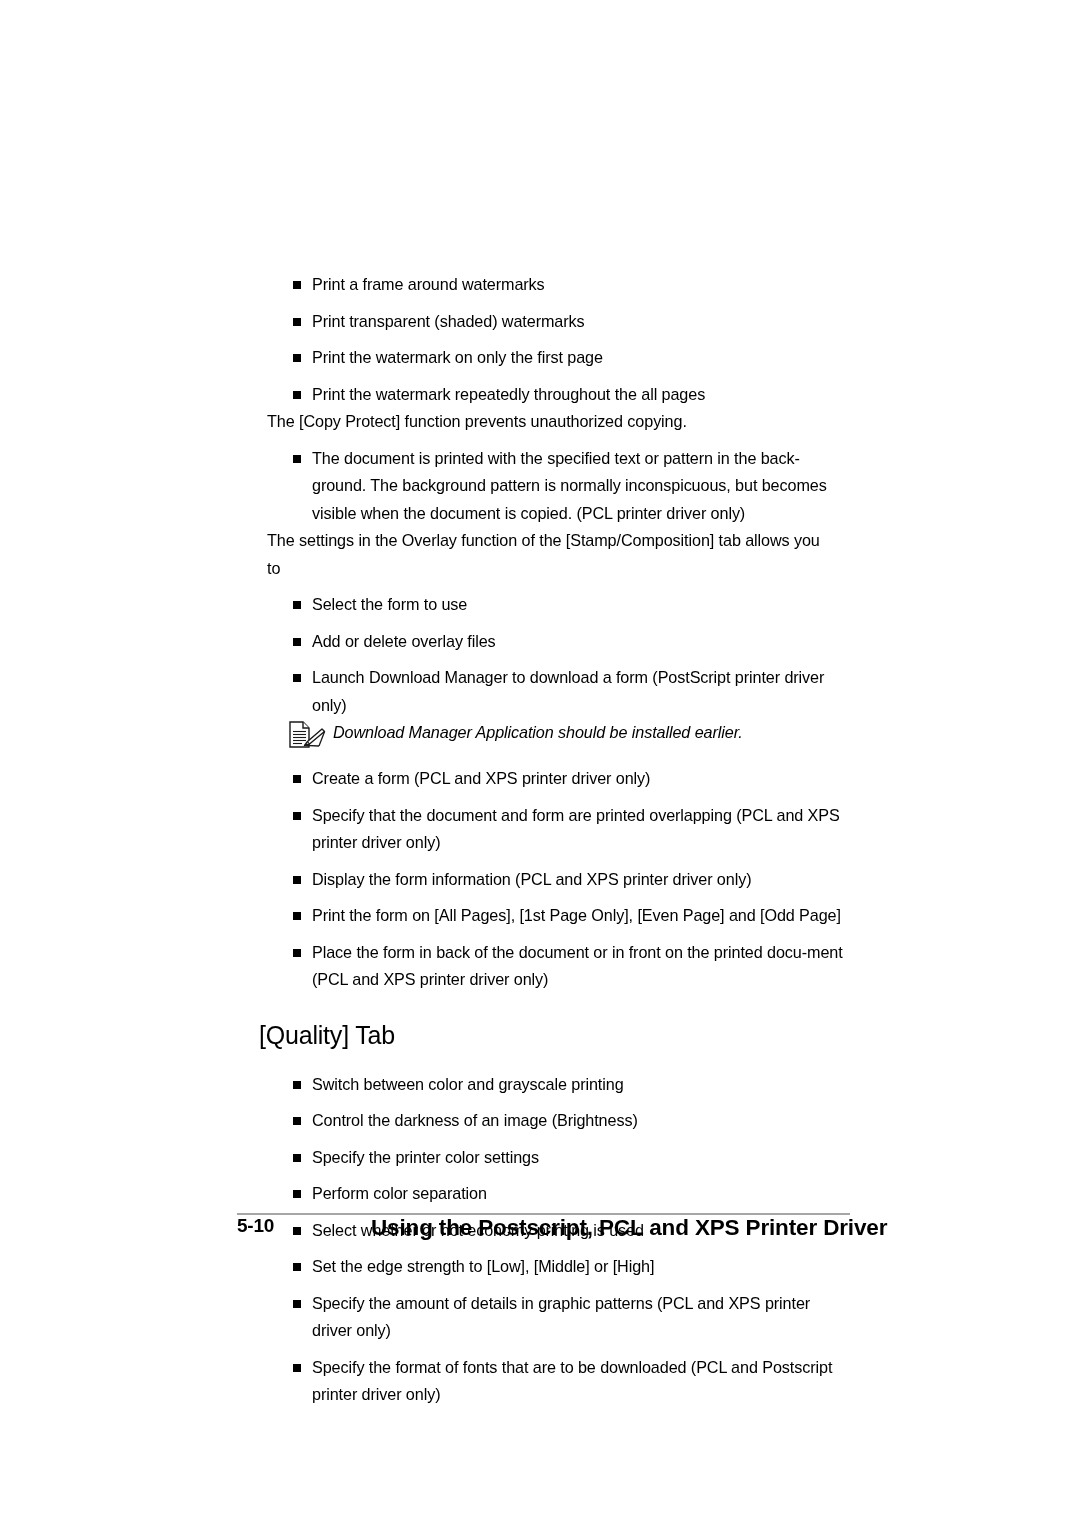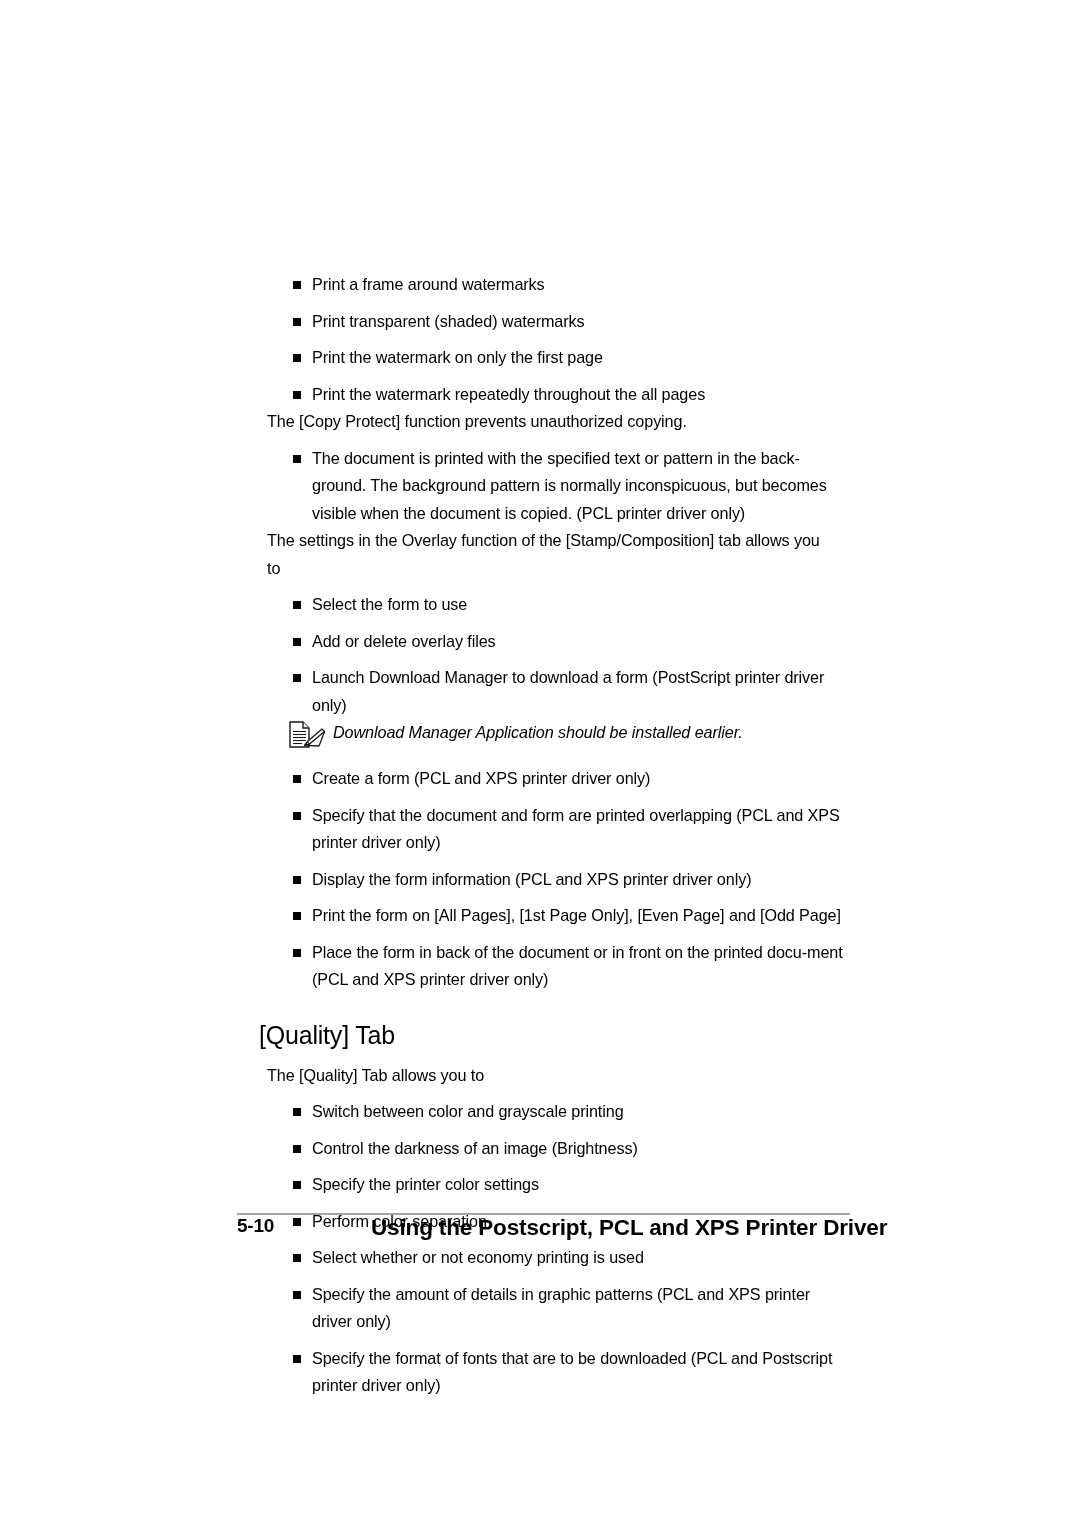--- a/index.html
+++ b/index.html
@@ -226,21 +226,20 @@
       <span class="sq"></span>
       <span class="btext">Place the form in back of the document or in front on the printed docu-ment (PCL and XPS printer driver only)</span>
     </div>
 
     <div style="height:26px"></div>
 
     <h2 class="heading">[Quality] Tab</h2>
 
     <div style="height:12px"></div>
 
-    <p class="para">The [Quality] Tab allows you to</p>
 
     <div class="bullet">
       <span class="sq"></span>
       <span class="btext">Switch between color and grayscale printing</span>
     </div>
 
     <div class="bullet">
       <span class="sq"></span>
       <span class="btext">Control the darkness of an image (Brightness)</span>
     </div>
@@ -253,20 +252,24 @@
     <div class="bullet">
       <span class="sq"></span>
       <span class="btext">Perform color separation</span>
     </div>
 
     <div class="bullet">
       <span class="sq"></span>
       <span class="btext">Select whether or not economy printing is used</span>
     </div>
 
+    <div class="bullet">
+      <span class="sq"></span>
+      <span class="btext">Set the edge strength to [Low], [Middle] or [High]</span>
+    </div>
 
     <div class="bullet">
       <span class="sq"></span>
       <span class="btext">Specify the amount of details in graphic patterns (PCL and XPS printer driver only)</span>
     </div>
 
     <div class="bullet">
       <span class="sq"></span>
       <span class="btext">Specify the format of fonts that are to be downloaded (PCL and Postscript printer driver only)</span>
     </div>

